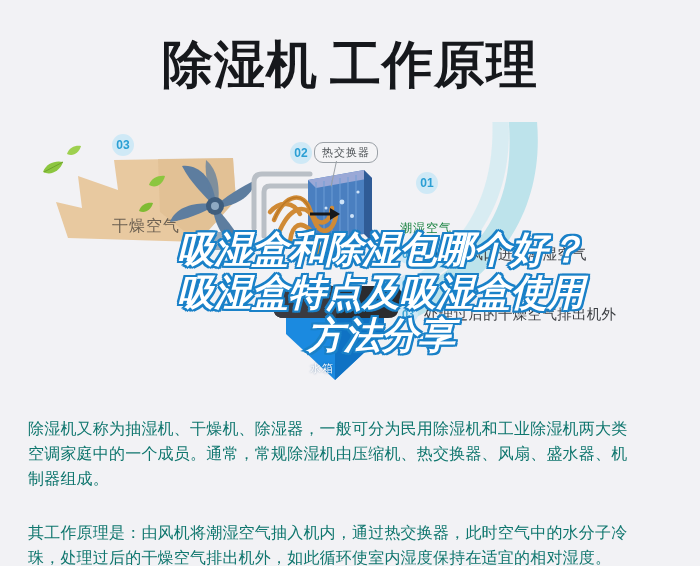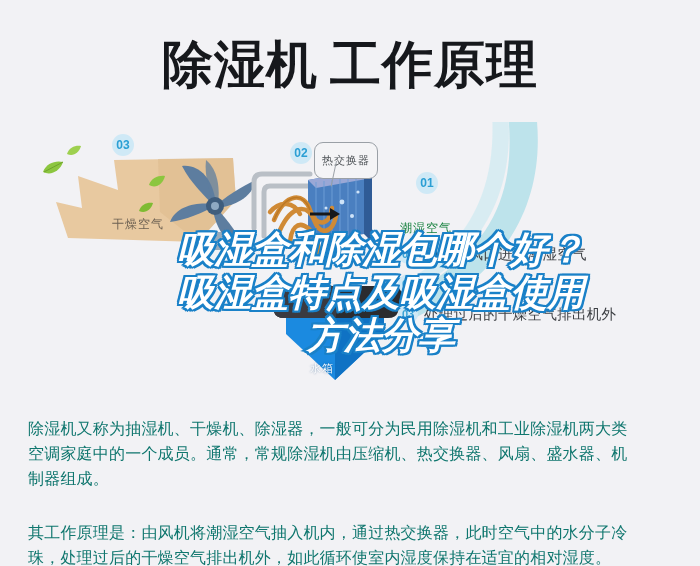--- a/index.html
+++ b/index.html
@@ -66,21 +66,21 @@
     position: absolute;
     left: 48px;
     top: 22px;
     width: 190px;
     height: 100px;
   }
   .dry-arrow-label {
     position: absolute;
     left: 112px;
     top: 88px;
-    font-size: 12px;
+    font-size: 16px;
     color: #6d6152;
     letter-spacing: 1px;
     white-space: nowrap;
   }
 
   
   .leaf { position: absolute; }
 
   
   .fan { position: absolute; left: 160px; top: 30px; width: 110px; height: 96px; }
@@ -118,21 +118,21 @@
   }
   .badge-03-diagram { left: 112px; top: 6px; }
   .badge-02-diagram { left: 290px; top: 14px; }
   .badge-01-diagram { left: 416px; top: 44px; }
 
   
   .bubble {
     position: absolute;
     left: 314px;
     top: 14px;
-    padding: 10px 7px;
+    padding: 2px 7px;
     border: 1px solid #9aa0a6;
     border-radius: 9px;
     background: #f4f4f6;
     font-size: 11px;
     color: #4d5256;
     letter-spacing: 1px;
     white-space: nowrap;
   }
   .bubble-stem {
     position: absolute;

